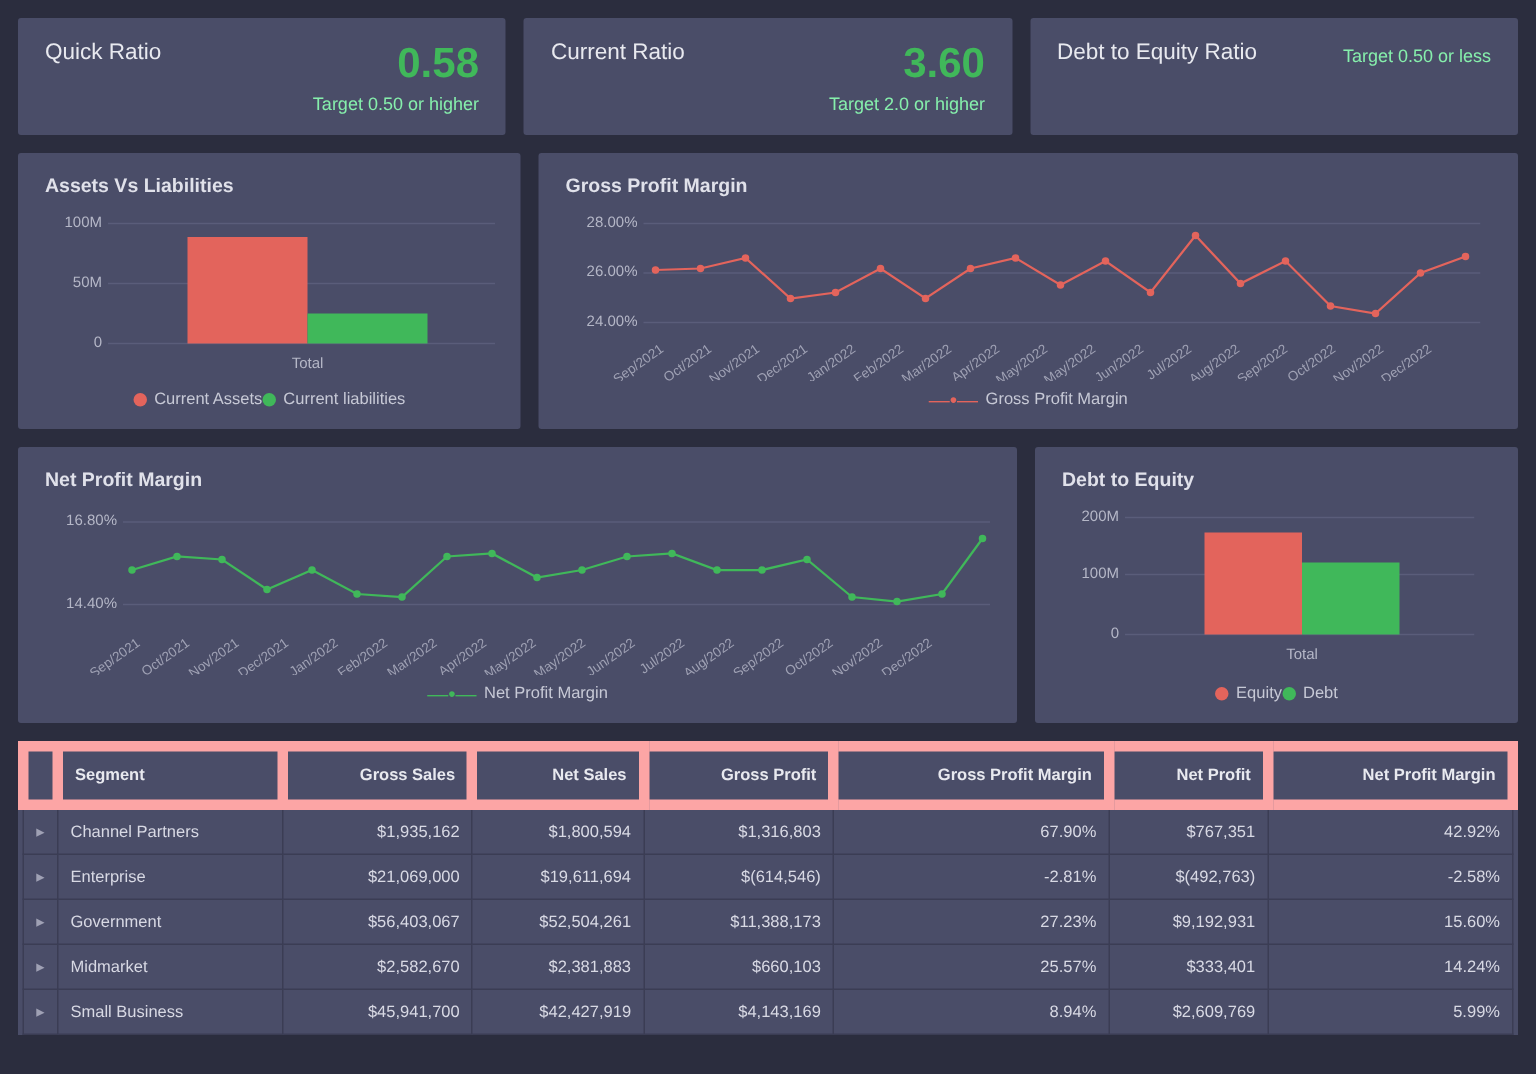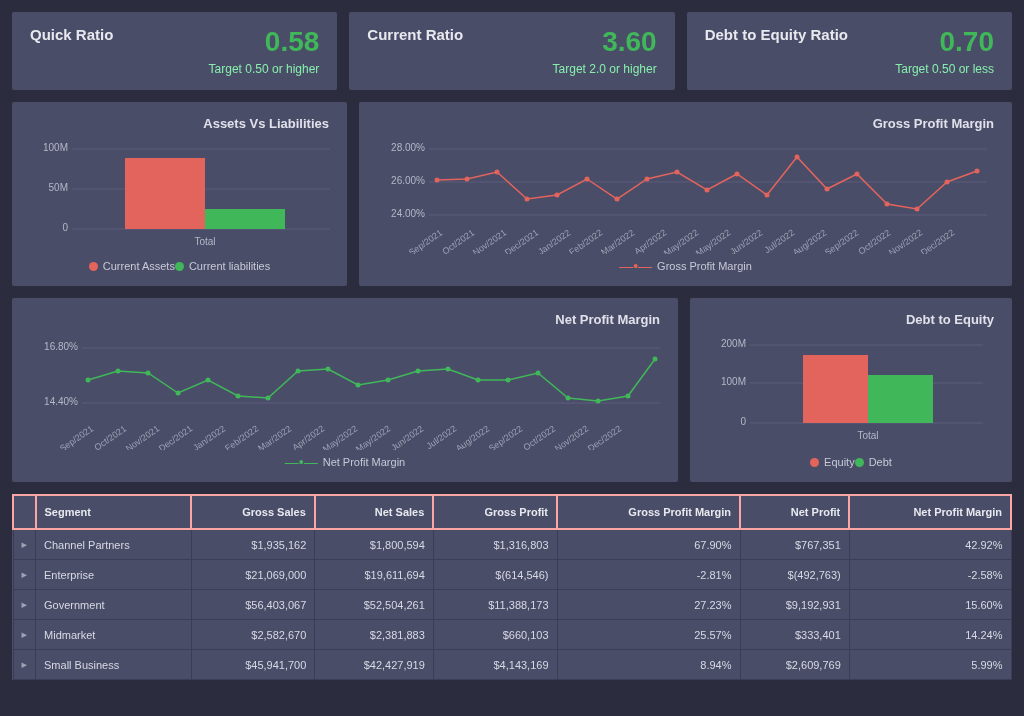--- a/index.html
+++ b/index.html
@@ -1,37 +1,37 @@
 <!DOCTYPE html>
 <html><head>
 <meta charset="utf-8">
 <style>
 *{box-sizing:border-box;margin:0;padding:0;font-family:'Segoe UI',Arial,sans-serif}
 body{background:#2b2d3e;color:#d0d2dc;padding:12px;width:1024px}
 .row{display:flex;gap:12px;margin-bottom:12px}
 .card{background:#4a4d68;border-radius:2px;padding:14px 18px}
 .kpi{flex:1;display:flex;justify-content:space-between;align-items:flex-start}
-.kpi-title{font-size:15px;font-weight:700;color:#e8e9ef}
+.kpi-title{font-size:15px;font-weight:400;color:#e8e9ef}
 .kpi-right{text-align:right}
 .kpi-val{font-size:28px;font-weight:700;color:#40b85a}
 .kpi-tgt{font-size:12px;color:#86efac;margin-top:4px}
 .chart-card{position:relative}
-.chart-title{font-size:13px;font-weight:700;color:#e0e1ea;text-align:right;margin-bottom:8px}
+.chart-title{font-size:13px;font-weight:700;color:#e0e1ea;text-align:left;margin-bottom:8px}
 .legend{display:flex;justify-content:center;font-size:11px;color:#c7c9d6;margin-top:6px}
 .legend span{display:flex;align-items:center;gap:5px}
 .dot{width:9px;height:9px;border-radius:50%;display:inline-block}
 .red{background:#e3645c}
 .green{background:#40b85a}
 svg{display:block}
 .axis-lbl{fill:#b5b7c7;font-size:10px}
 .axis-lbl-rot{fill:#9fa1b4;font-size:9px}
 .grid-line{stroke:#5a5d7a;stroke-width:1}
 .table-wrap{background:#4a4d68}
 table{width:100%;border-collapse:collapse;font-size:11px}
-th{background:#4a4d68;color:#e8e9ef;font-weight:700;text-align:left;padding:10px 8px;border:2px solid #fca5a5}
+th{background:#4a4d68;color:#e8e9ef;font-weight:700;text-align:left;padding:10px 8px;border:7px solid #fca5a5}
 td{padding:8px;border:1px solid #3b3d54;color:#d8d9e4}
 td.num{text-align:right}
 th.num{text-align:right}
 .expand{width:20px;text-align:center;color:#9fa1b4}
 .xlabel{fill:#b5b7c7;font-size:10px;text-anchor:middle}
 </style>
 </head>
 <body>
 
 <div class="row">
@@ -45,21 +45,20 @@
   <div class="card kpi">
     <div class="kpi-title">Current Ratio</div>
     <div class="kpi-right">
       <div class="kpi-val">3.60</div>
       <div class="kpi-tgt">Target 2.0 or higher</div>
     </div>
   </div>
   <div class="card kpi">
     <div class="kpi-title">Debt to Equity Ratio</div>
     <div class="kpi-right">
-      <div class="kpi-val">0.70</div>
       <div class="kpi-tgt">Target 0.50 or less</div>
     </div>
   </div>
 </div>
 
 <div class="row">
   <div class="card chart-card" style="width:335px">
     <div class="chart-title">Assets Vs Liabilities</div>
     <svg width="300" height="115">
       <text x="38" y="12" class="axis-lbl" text-anchor="end">100M</text>

